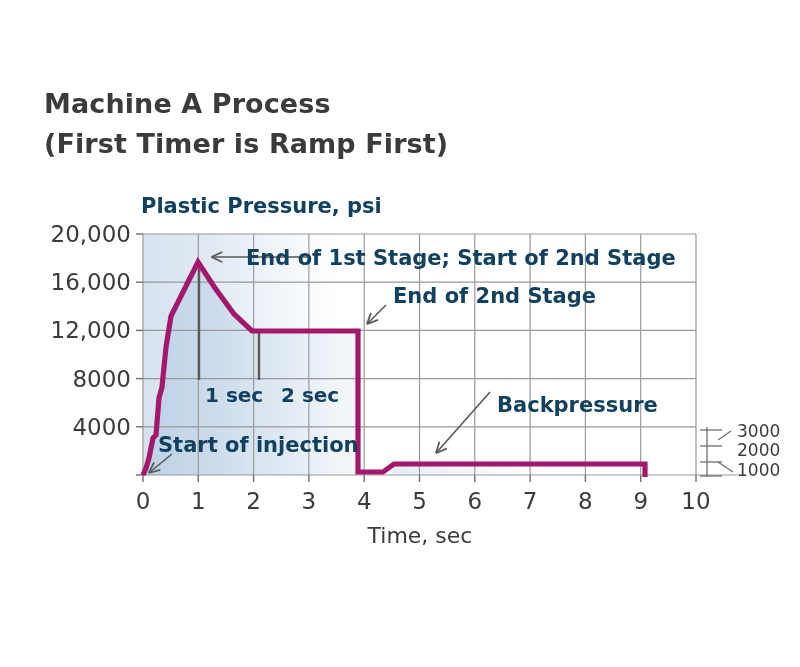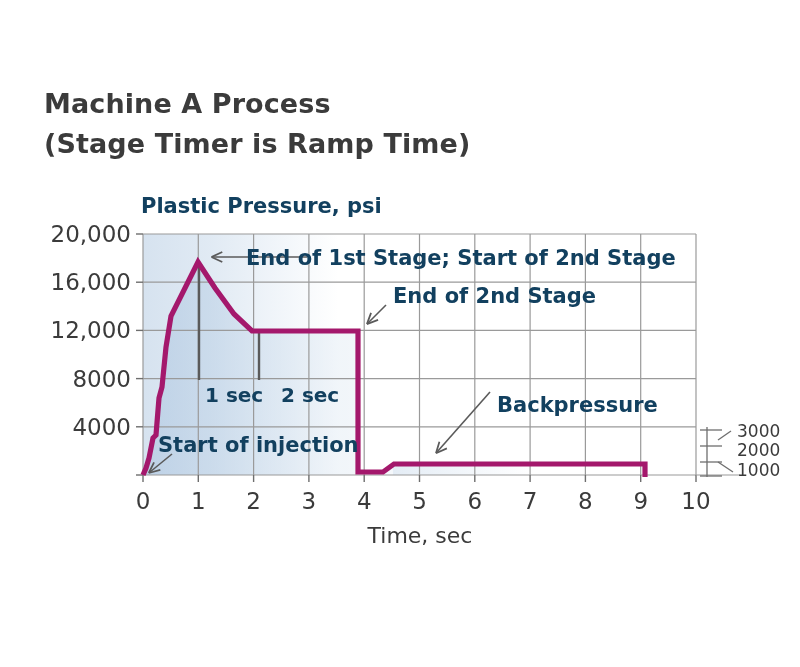--- a/index.html
+++ b/index.html
@@ -79,21 +79,21 @@
     fill: #12405f;
   }
 </style>
 </head>
 <body>
 
 <div id="stage">
 
   <div class="title-block">
     <div class="title-line">Machine A Process</div>
-    <div class="title-line">(Stage Timer is Ramp Time)</div>
+    <div class="title-line">(First Timer is Ramp First)</div>
   </div>
 
   <svg class="chart" width="800" height="667" viewBox="0 0 800 667">
 
     <defs>
       <linearGradient id="areaFill" x1="0" y1="0" x2="1" y2="0">
         <stop offset="0" stop-color="#bdd1e6" stop-opacity="1"></stop>
         <stop offset="0.28" stop-color="#cfdeed" stop-opacity="1"></stop>
         <stop offset="0.55" stop-color="#e9f0f7" stop-opacity="1"></stop>
         <stop offset="0.78" stop-color="#ffffff" stop-opacity="1"></stop>

